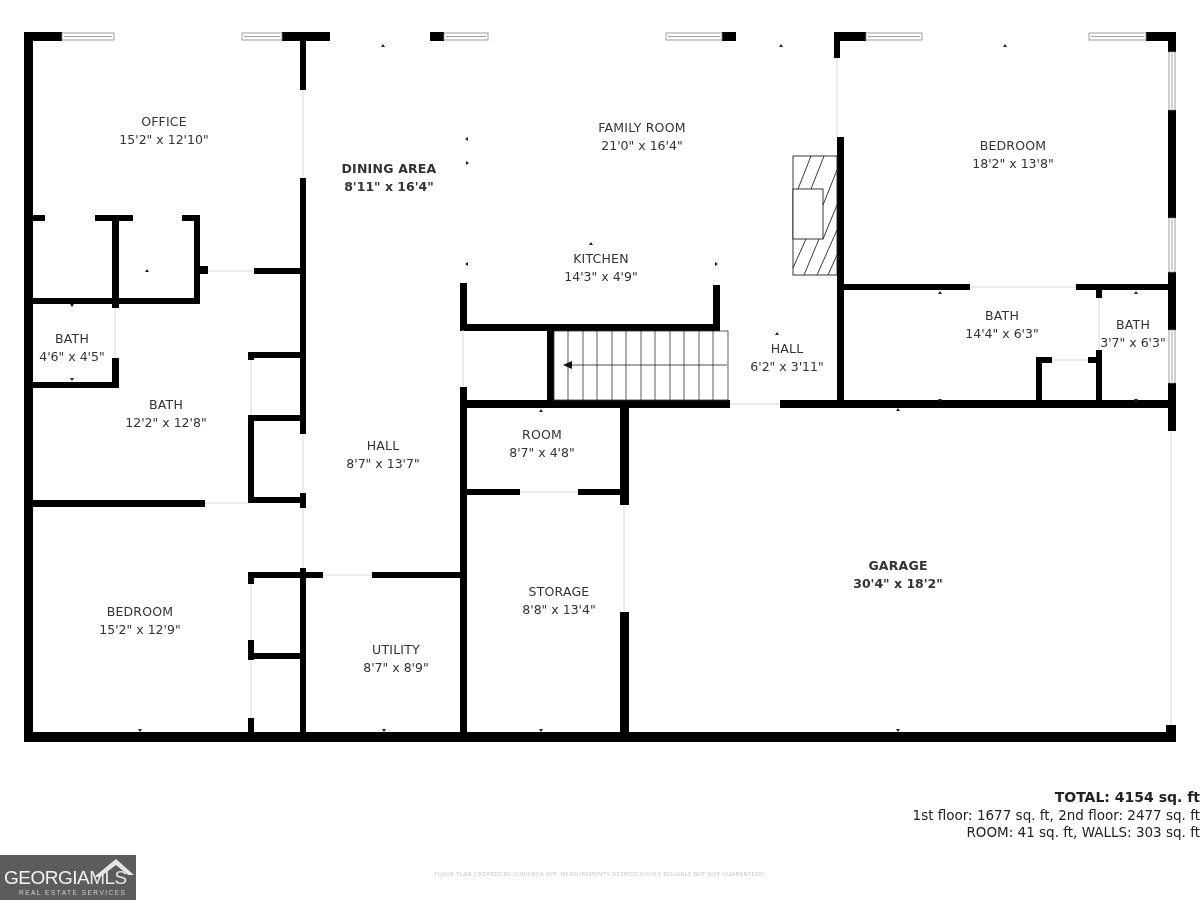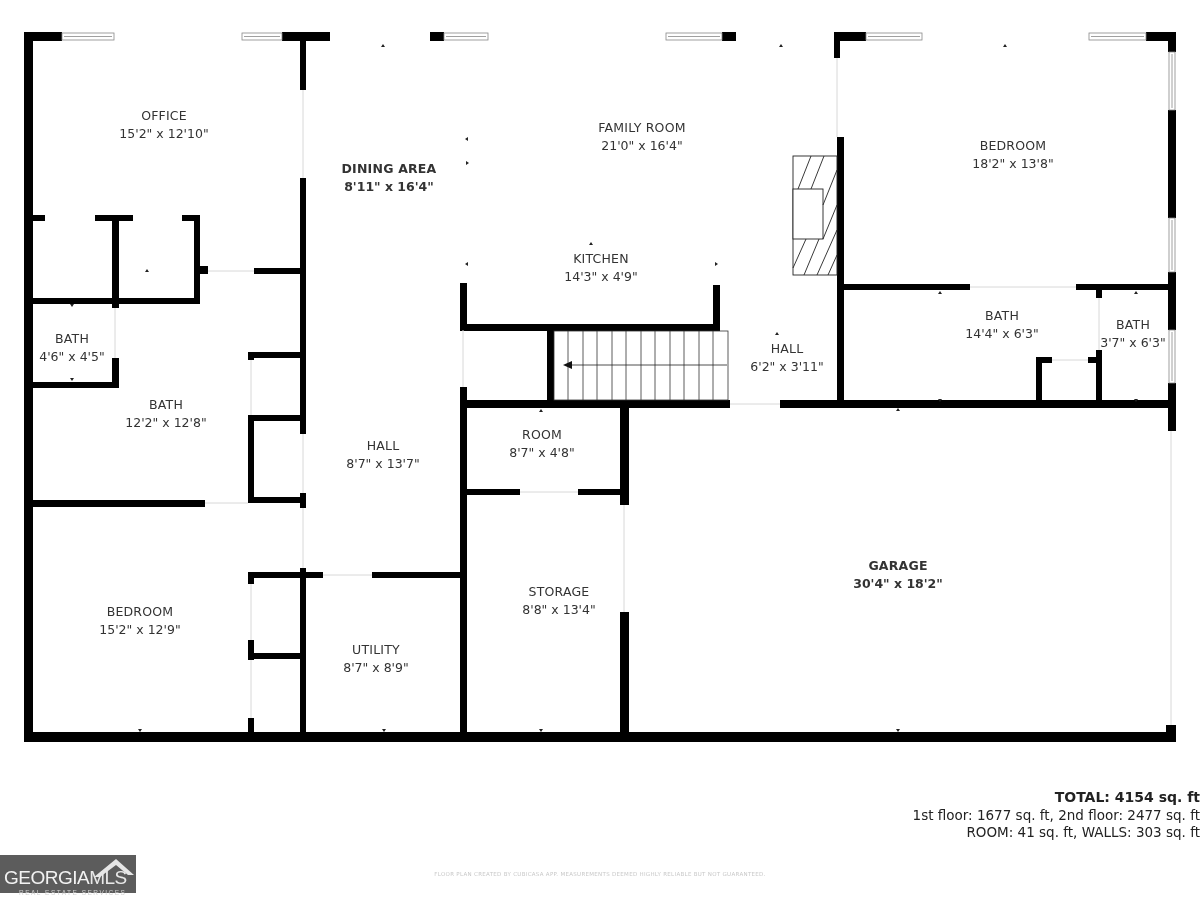--- a/index.html
+++ b/index.html
@@ -5,21 +5,21 @@
   html, body { margin: 0; padding: 0; background: #ffffff; }
   body { width: 1200px; height: 900px; position: relative; overflow: hidden; font-family: "DejaVu Sans", "Liberation Sans", sans-serif; color: #2b2b2b; }
   #plan { position: absolute; left: 0; top: 0; width: 1200px; height: 760px; }
   .room-label { position: absolute; text-align: center; transform: translate(-50%, -50%); line-height: 18px; white-space: nowrap; }
   .room-name { display: block; font-size: 12.5px; letter-spacing: 0.2px; color: #333; }
   .room-dim { display: block; font-size: 12.5px; color: #333; }
   .summary { position: absolute; left: 0; width: 1200px; top: 788px; text-align: right; color: #222; }
   .summary .total { font-size: 14px; font-weight: bold; line-height: 19px; }
   .summary .line { font-size: 13.5px; line-height: 17px; }
   .disclaimer { position: absolute; left: 0; width: 1200px; top: 871px; text-align: center; font-size: 5.5px; color: #c8c8c8; letter-spacing: 0.3px; }
-  .logo { position: absolute; left: 0; top: 855px; width: 136px; height: 38px; background: #5c5c5c; }
+  .logo { position: absolute; left: 0; top: 855px; width: 136px; height: 45px; background: #5c5c5c; }
   .logo .brand { position: absolute; left: 4px; top: 12px; font-size: 19px; color: #f2f2f2; letter-spacing: -0.5px; font-family: "Liberation Sans", sans-serif; }
   .logo .brand .thin { font-weight: normal; color: #e8e8e8; }
   .logo .tag { position: absolute; left: 19px; top: 34px; font-size: 6.5px; color: #d0d0d0; letter-spacing: 1.5px; font-family: "Liberation Sans", sans-serif; }
   .logo svg { position: absolute; left: 90px; top: 2px; }
 </style>
 </head>
 <body>
 
 <svg id="plan" viewBox="0 0 1200 760" xmlns="http://www.w3.org/2000/svg">
   <g fill="#000">
@@ -198,21 +198,21 @@
     <polygon points="898,408 896,411 900,411"></polygon>
     <polygon points="898,732 896,729 900,729"></polygon>
     <polygon points="140,732 138,729 142,729"></polygon>
     <polygon points="384,732 382,729 386,729"></polygon>
     <polygon points="541,732 539,729 543,729"></polygon>
     <polygon points="541,409 539,412 543,412"></polygon>
   </g>
 </svg>
 
 <div id="room-labels">
-    <div class="room-label" style="left: 164px; top: 125px;">
+    <div class="room-label" style="left: 164px; top: 131px;">
       <span class="room-name">OFFICE</span>
       <span class="room-dim">15'2" x 12'10"</span>
     </div>
     <div class="room-label" style="left: 389px; top: 178px; font-weight: bold;">
       <span class="room-name">DINING AREA</span>
       <span class="room-dim">8'11" x 16'4"</span>
     </div>
     <div class="room-label" style="left: 642px; top: 137px;">
       <span class="room-name">FAMILY ROOM</span>
       <span class="room-dim">21'0" x 16'4"</span>
@@ -250,21 +250,21 @@
       <span class="room-dim">8'7" x 13'7"</span>
     </div>
     <div class="room-label" style="left: 542px; top: 444px;">
       <span class="room-name">ROOM</span>
       <span class="room-dim">8'7" x 4'8"</span>
     </div>
     <div class="room-label" style="left: 140px; top: 621px;">
       <span class="room-name">BEDROOM</span>
       <span class="room-dim">15'2" x 12'9"</span>
     </div>
-    <div class="room-label" style="left: 376px; top: 659px;">
+    <div class="room-label" style="left: 396px; top: 659px;">
       <span class="room-name">UTILITY</span>
       <span class="room-dim">8'7" x 8'9"</span>
     </div>
     <div class="room-label" style="left: 547px; top: 601px; margin-left: 12px;">
       <span class="room-name">STORAGE</span>
       <span class="room-dim">8'8" x 13'4"</span>
     </div>
     <div class="room-label" style="left: 898px; top: 575px; font-weight: bold;">
       <span class="room-name">GARAGE</span>
       <span class="room-dim">30'4" x 18'2"</span>

